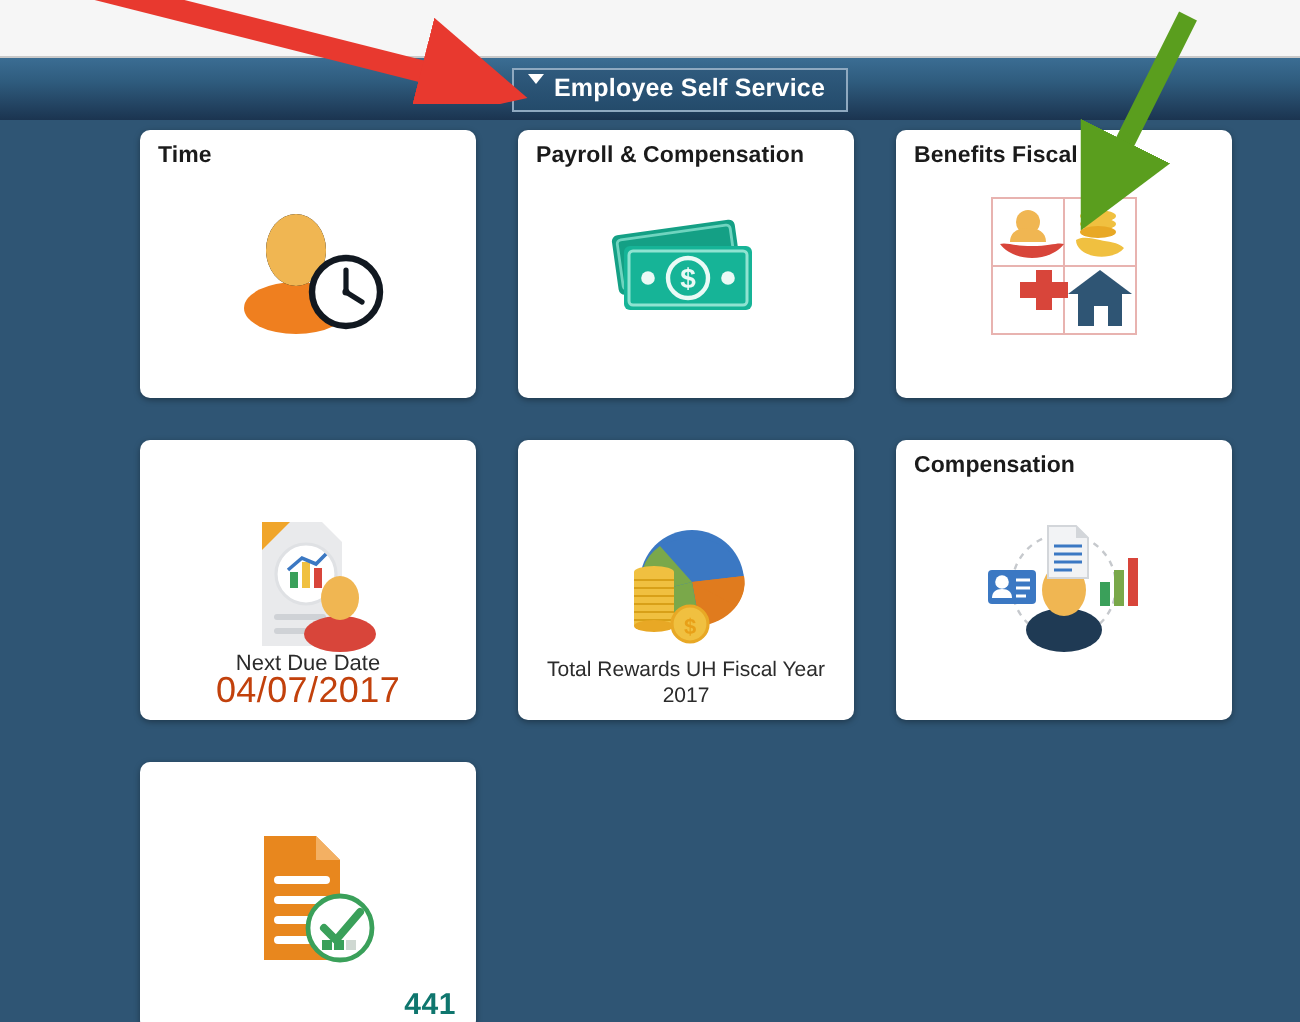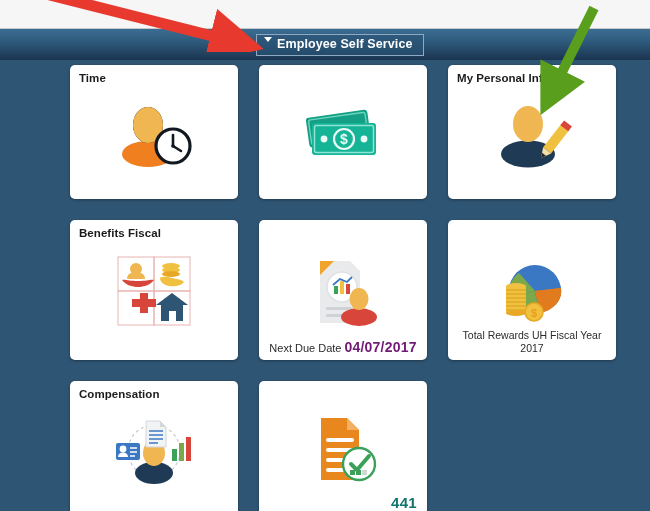--- a/index.html
+++ b/index.html
@@ -59,21 +59,21 @@
   }
   .tile-art{
     position:absolute;left:0;right:0;top:24px;bottom:22px;
     display:flex;align-items:center;justify-content:center;
   }
   .tile-art svg{display:block;}
   .tile-footer{
     position:absolute;left:6px;right:6px;bottom:5px;
     font-size:11px;color:#2b2b2b;text-align:center;line-height:13px;
   }
-  .tile-footer .date{color:#701a75;font-weight:bold;font-size:14px;letter-spacing:.2px;}
+  .tile-footer .date{color:#c2410c;font-weight:normal;font-size:18px;letter-spacing:.2px;}
   .tile-footer.small{font-size:10.5px;}
   .tile-count{
     position:absolute;right:10px;bottom:4px;
     font-size:15px;font-weight:bold;color:#0f766e;letter-spacing:.3px;
   }
   
   .annot{position:absolute;pointer-events:none;}
   #arrow-red{left:40px;top:-8px;}
   #arrow-green{left:520px;top:0px;}
 </style>
@@ -101,51 +101,37 @@
           <ellipse cx="38" cy="26" rx="15" ry="18" fill="#f0b652"></ellipse>
           <circle cx="63" cy="47" r="17" fill="#ffffff" stroke="#111820" stroke-width="3.2"></circle>
           <line x1="63" y1="47" x2="63" y2="36" stroke="#111820" stroke-width="2.6" stroke-linecap="round"></line>
           <line x1="63" y1="47" x2="71" y2="52" stroke="#111820" stroke-width="2.6" stroke-linecap="round"></line>
           <circle cx="63" cy="47" r="1.8" fill="#111820"></circle>
         </svg>
       </div>
     </div>
 
     <div class="tile">
+      <div class="tile-title">Payroll &amp; Compensation</div>
       <div class="tile-art">
         <svg width="94" height="64" viewBox="0 0 94 64">
           <g transform="rotate(-8 47 32)">
             <rect x="12" y="12" width="62" height="30" rx="3" fill="#14a085"></rect>
             <rect x="14.5" y="14.5" width="57" height="25" rx="2" fill="none" stroke="#6fd4bf" stroke-width="1.4"></rect>
           </g>
           <rect x="16" y="22" width="64" height="32" rx="3" fill="#16b497"></rect>
           <rect x="18.5" y="24.5" width="59" height="27" rx="2" fill="none" stroke="#8fe3d1" stroke-width="1.5"></rect>
           <circle cx="48" cy="38" r="10" fill="none" stroke="#eafaf6" stroke-width="2.2"></circle>
           <text x="48" y="43" font-family="Liberation Sans, sans-serif" font-size="14" font-weight="bold" fill="#eafaf6" text-anchor="middle">$</text>
           <circle cx="28" cy="38" r="3.4" fill="#eafaf6"></circle>
           <circle cx="68" cy="38" r="3.4" fill="#eafaf6"></circle>
         </svg>
       </div>
     </div>
 
-    <div class="tile">
-      <div class="tile-title">My Personal Info</div>
-      <div class="tile-art">
-        <svg width="88" height="70" viewBox="0 0 88 70">
-          <ellipse cx="40" cy="56" rx="27" ry="13.5" fill="#1f3a54"></ellipse>
-          <ellipse cx="40" cy="26" rx="15" ry="18" fill="#f0b652"></ellipse>
-          <g transform="rotate(38 64 46)">
-            <rect x="59" y="24" width="10" height="30" fill="#f0c040"></rect>
-            <rect x="59" y="20" width="10" height="6" fill="#d8453a"></rect>
-            <polygon points="59,54 69,54 64,64" fill="#f4e0a8"></polygon>
-            <polygon points="61.5,59 66.5,59 64,64" fill="#2b2b2b"></polygon>
-          </g>
-        </svg>
-      </div>
-    </div>
 
     <div class="tile">
       <div class="tile-title">Benefits Fiscal</div>
       <div class="tile-art">
         <svg width="76" height="72" viewBox="0 0 76 72">
           <g stroke="#e8b3b0" stroke-width="1" fill="none">
             <rect x="2" y="2" width="36" height="34"></rect>
               <rect x="38" y="2" width="36" height="34"></rect>
             <rect x="2" y="36" width="36" height="34"></rect>
               <rect x="38" y="36" width="36" height="34"></rect>

